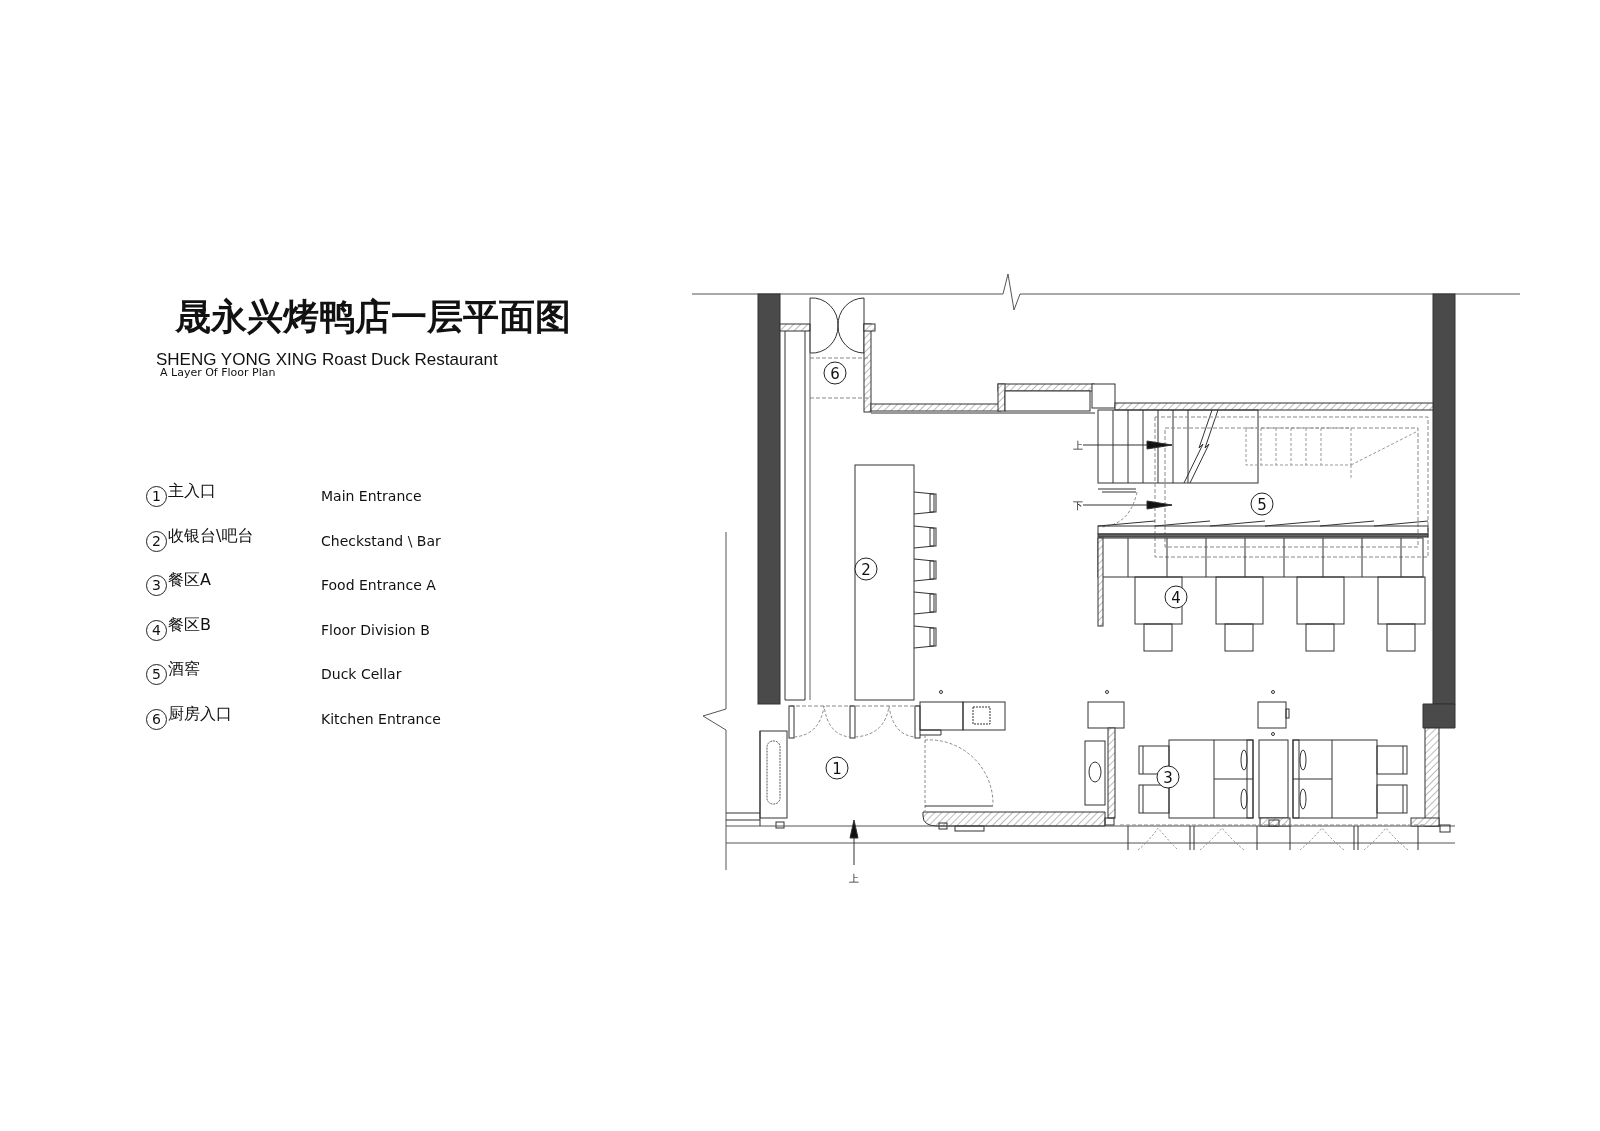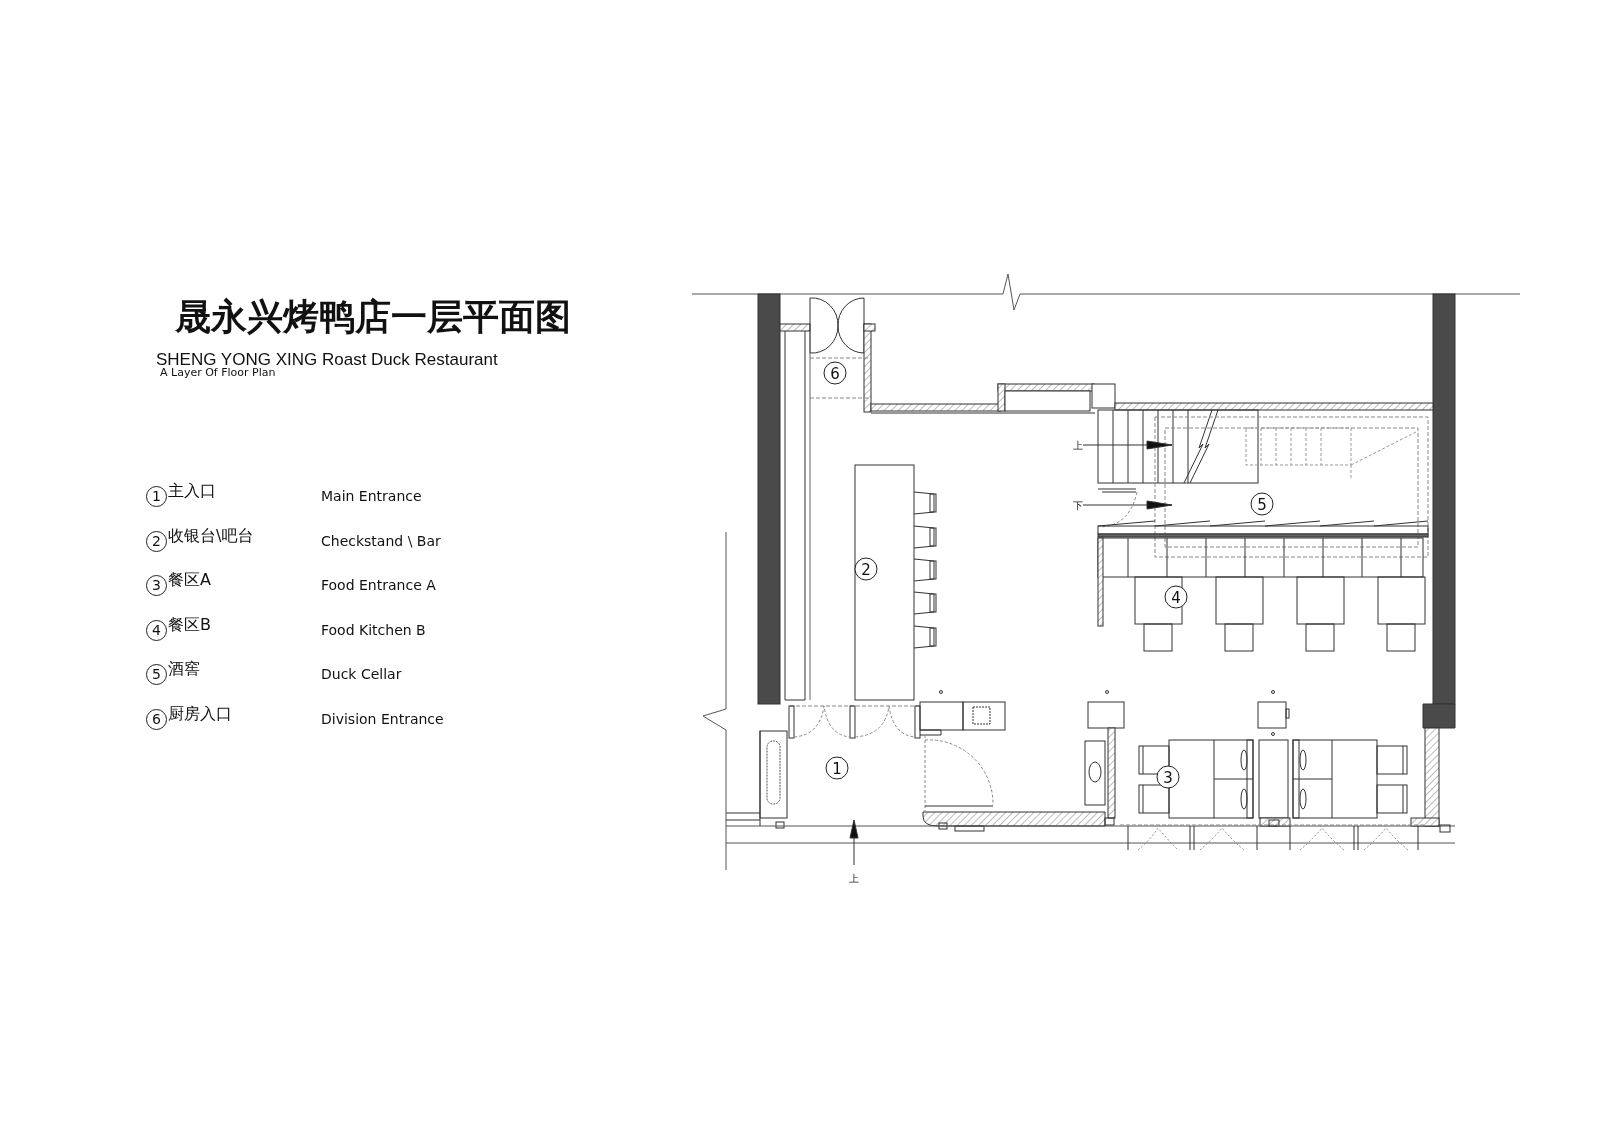--- a/index.html
+++ b/index.html
@@ -35,31 +35,31 @@
     <span class="legend-en">Checkstand \ Bar</span>
   </div>
   <div class="legend-row">
     <span class="legend-num">3</span>
     <span class="legend-cn">餐区A</span>
     <span class="legend-en">Food Entrance A</span>
   </div>
   <div class="legend-row">
     <span class="legend-num">4</span>
     <span class="legend-cn">餐区B</span>
-    <span class="legend-en">Food Kitchen B</span>
+    <span class="legend-en">Floor Division B</span>
   </div>
   <div class="legend-row">
     <span class="legend-num">5</span>
     <span class="legend-cn">酒窖</span>
     <span class="legend-en">Duck Cellar</span>
   </div>
   <div class="legend-row">
     <span class="legend-num">6</span>
     <span class="legend-cn">厨房入口</span>
-    <span class="legend-en">Division Entrance</span>
+    <span class="legend-en">Kitchen Entrance</span>
   </div>
 </div>
 
 <svg class="plan" width="1600" height="1131" viewBox="0 0 1600 1131">
   <defs>
     <pattern id="hatch" width="5" height="5" patternUnits="userSpaceOnUse" patternTransform="rotate(45)">
       <rect width="5" height="5" fill="#fff"></rect>
       <line x1="0" y1="0" x2="0" y2="5" stroke="#777" stroke-width="1"></line>
     </pattern>
   </defs>

